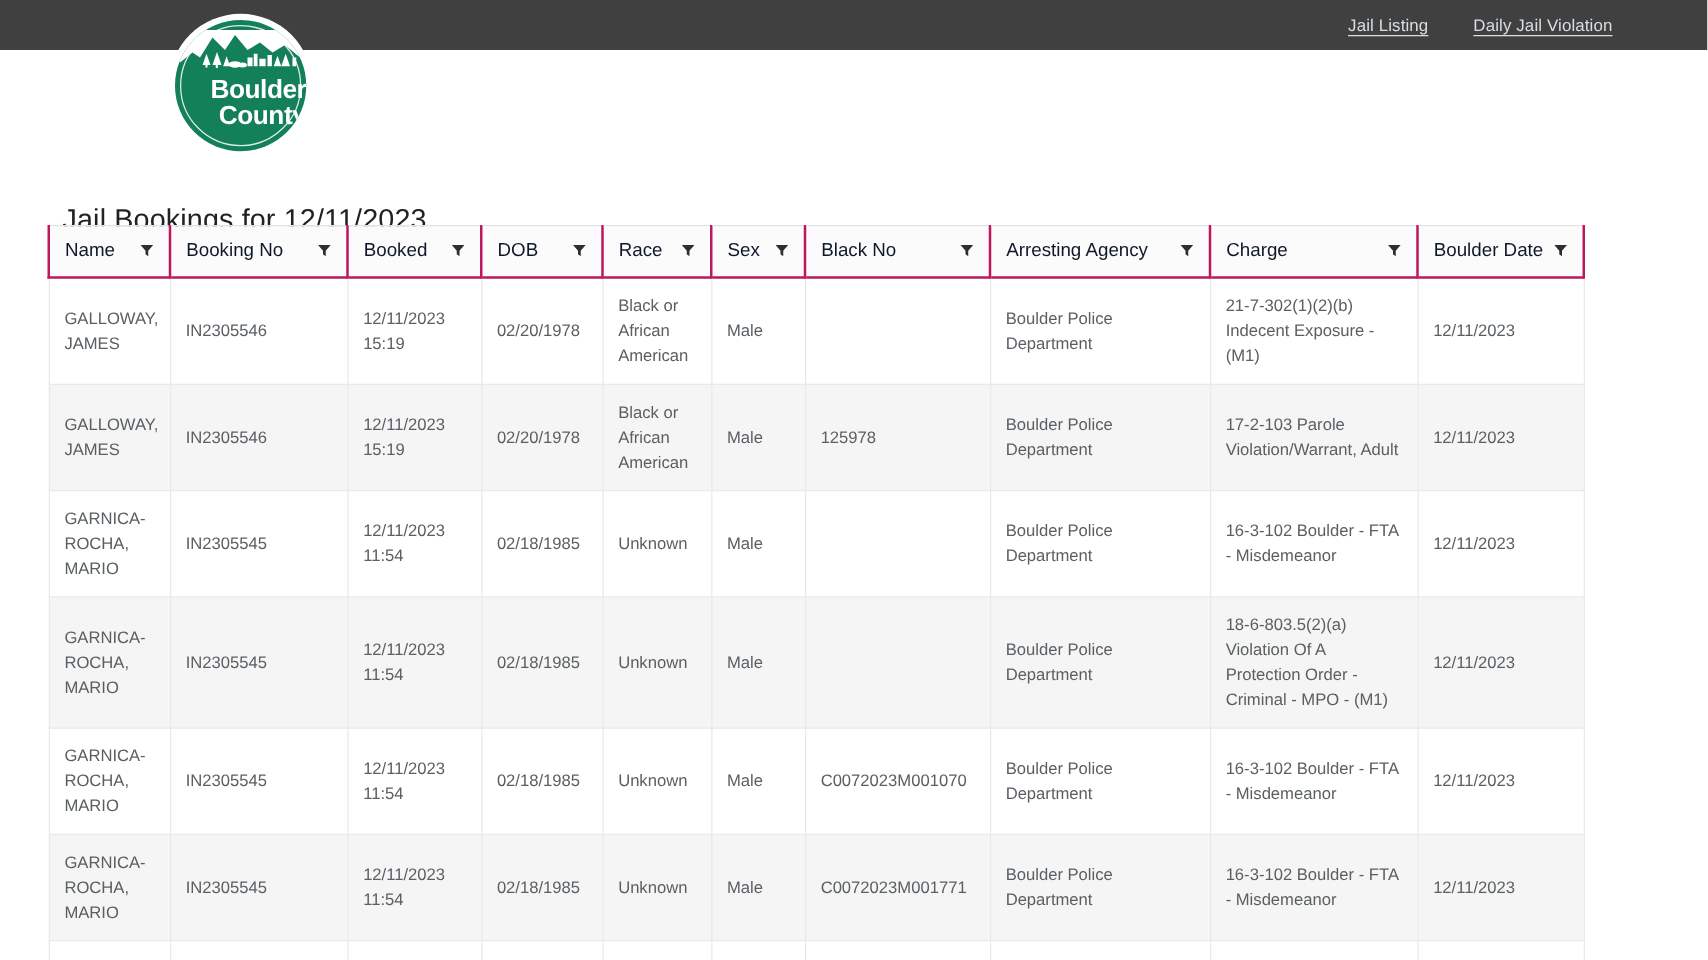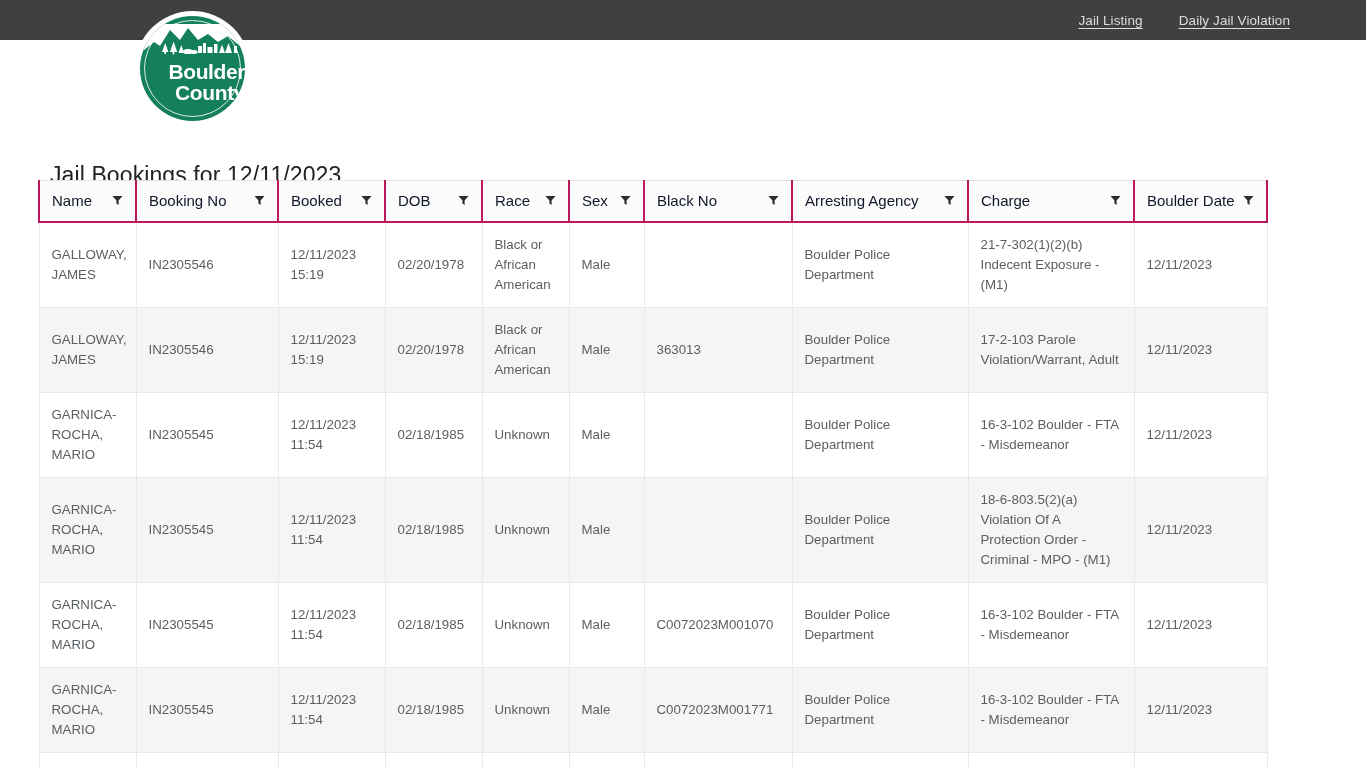--- a/index.html
+++ b/index.html
@@ -313,21 +313,21 @@
           <td>21-7-302(1)(2)(b) Indecent Exposure - (M1)</td>
           <td>12/11/2023</td>
         </tr>
         <tr>
           <td>GALLOWAY, JAMES</td>
           <td>IN2305546</td>
           <td>12/11/2023 15:19</td>
           <td>02/20/1978</td>
           <td>Black or African American</td>
           <td>Male</td>
-          <td>363013</td>
+          <td>125978</td>
           <td>Boulder Police Department</td>
           <td>17-2-103 Parole Violation/Warrant, Adult</td>
           <td>12/11/2023</td>
         </tr>
         <tr>
           <td>GARNICA-ROCHA, MARIO</td>
           <td>IN2305545</td>
           <td>12/11/2023 11:54</td>
           <td>02/18/1985</td>
           <td>Unknown</td>

